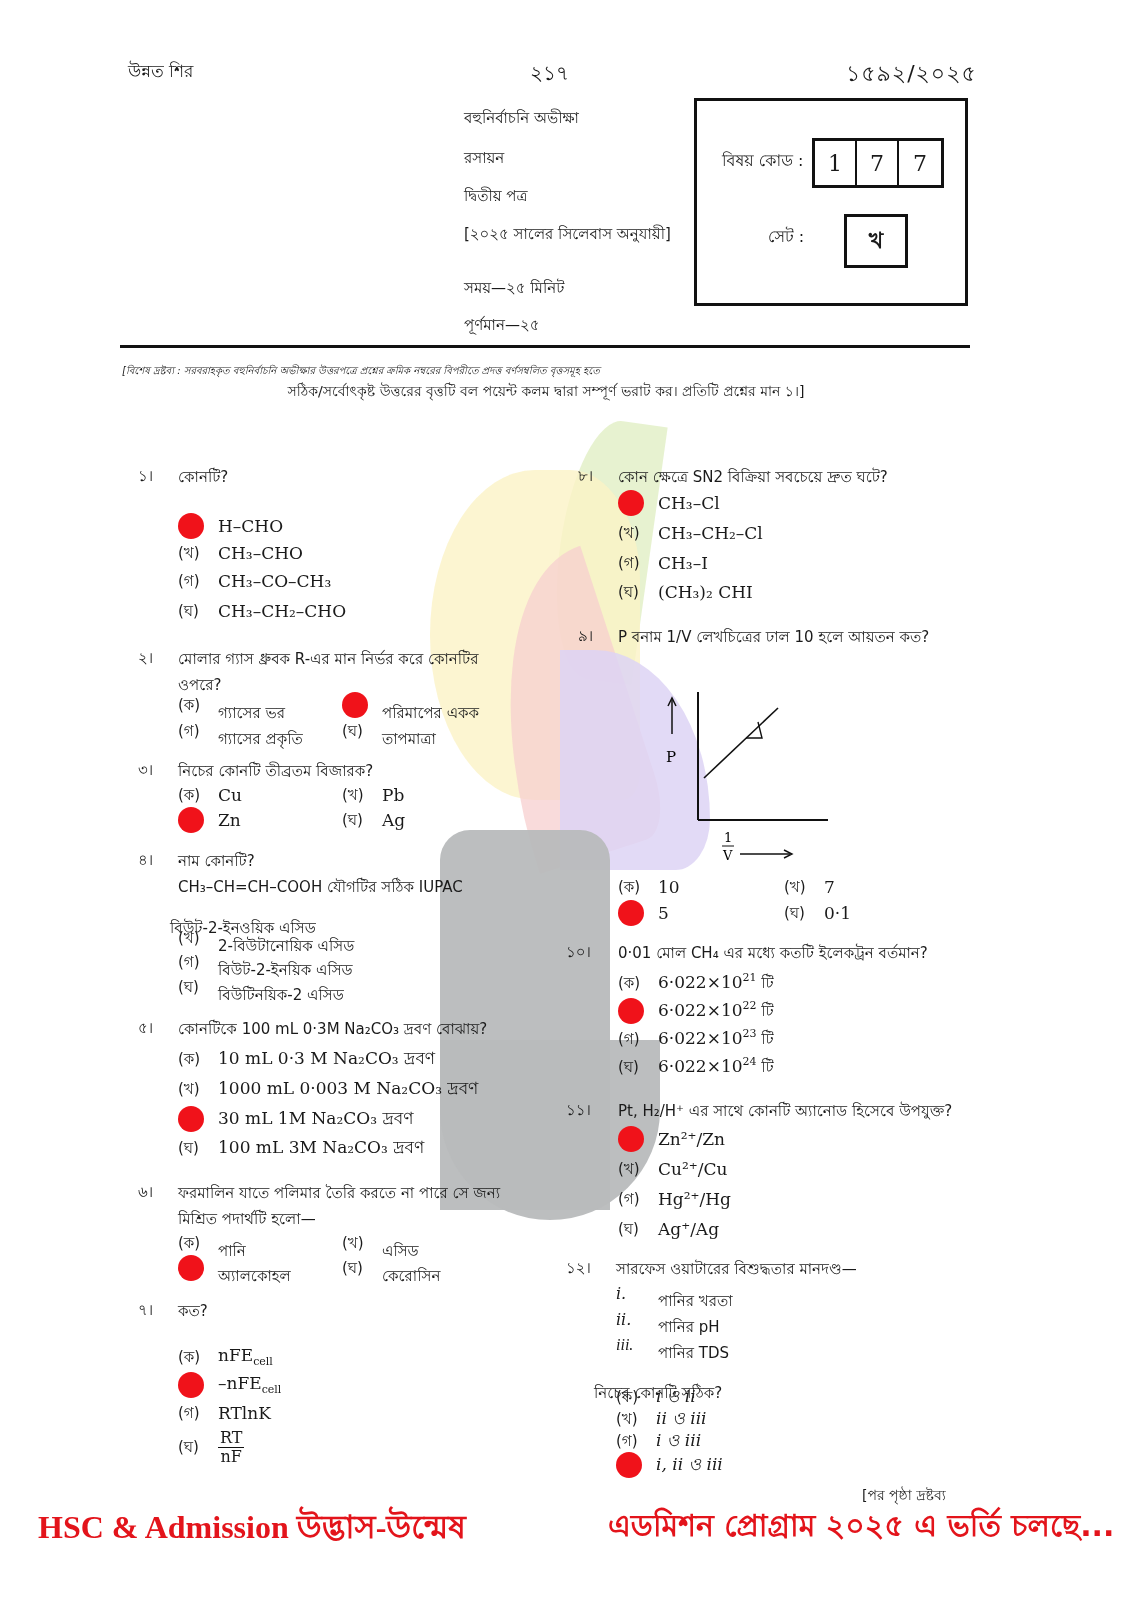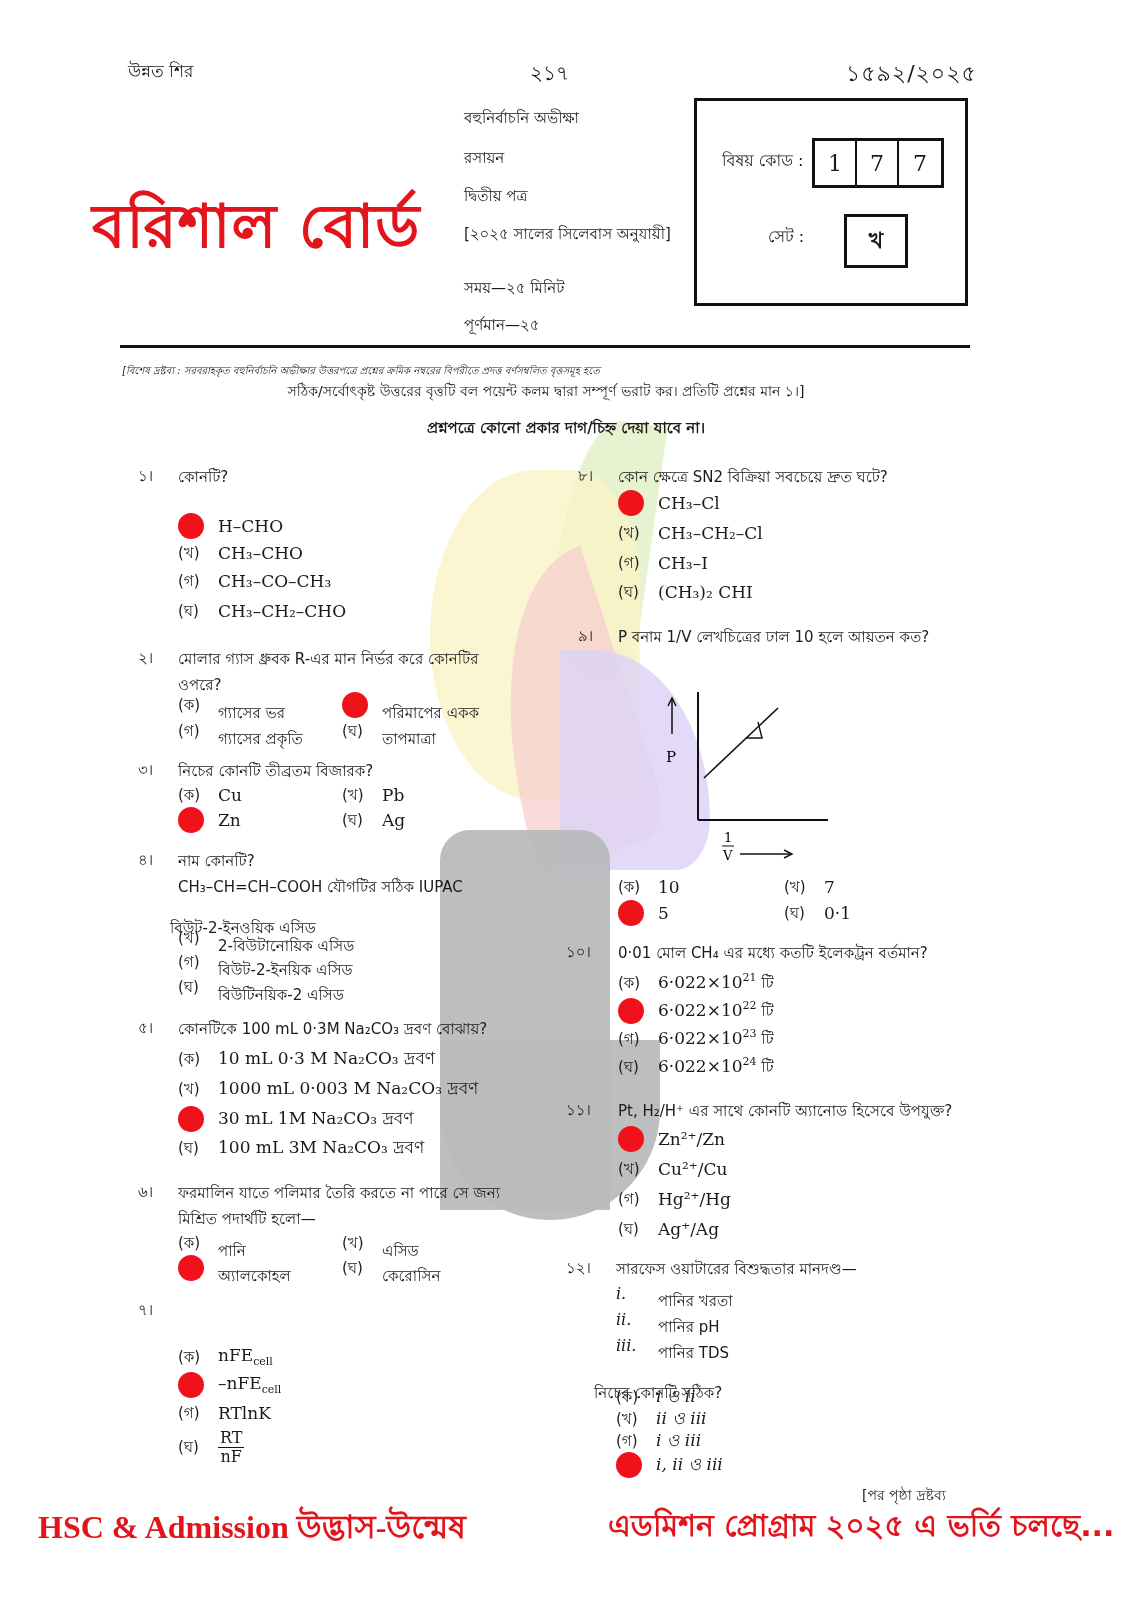--- a/index.html
+++ b/index.html
@@ -70,21 +70,20 @@
 <div class="wm wm-red"></div>
 <div class="wm wm-purple"></div>
 <div class="wm wm-gray-l"></div>
 <div class="wm wm-gray-b"></div>
 
 <div class="content">
 
   <div class="abs hdr-left">উন্নত শির</div>
   <div class="abs hdr-center">২১৭</div>
   <div class="abs hdr-right">১৫৯২/২০২৫</div>
-  <div class="abs board">বরিশাল বোর্ড</div>
 
   <div class="abs meta meta1">বহুনির্বাচনি অভীক্ষা</div>
   <div class="abs meta meta2">রসায়ন</div>
   <div class="abs meta meta3">দ্বিতীয় পত্র</div>
   <div class="abs meta meta4">[২০২৫ সালের সিলেবাস অনুযায়ী]</div>
   <div class="abs meta meta5">সময়—২৫ মিনিট</div>
   <div class="abs meta meta6">পূর্ণমান—২৫</div>
 
   <div class="abs codebox"></div>
   <div class="abs code-label">বিষয় কোড :</div>
@@ -92,21 +91,20 @@
     <div class="code-cell">1</div>
     <div class="code-cell">7</div>
     <div class="code-cell">7</div>
   </div>
   <div class="abs set-label">সেট :</div>
   <div class="abs set-box">খ</div>
 
   <div class="abs rule"></div>
   <div class="abs note">[বিশেষ দ্রষ্টব্য : সরবরাহকৃত বহুনির্বাচনি অভীক্ষার উত্তরপত্রে প্রশ্নের ক্রমিক নম্বরের বিপরীতে প্রদত্ত বর্ণসম্বলিত বৃত্তসমূহ হতে</div>
   <div class="abs note-2">সঠিক/সর্বোৎকৃষ্ট উত্তরের বৃত্তটি বল পয়েন্ট কলম দ্বারা সম্পূর্ণ ভরাট কর। প্রতিটি প্রশ্নের মান ১।]</div>
-  <div class="abs warning">প্রশ্নপত্রে কোনো প্রকার দাগ/চিহ্ন দেয়া যাবে না।</div>
 
   <div class="q" style="left:138px; top:464px; width:400px;">
     <span class="q-num">১।</span>
     <div class="q-text" style="width:360px;">
       <div>কোনটি?</div>
     </div>
     <div class="opt" style="left:40px; top:49px;">
         <span class="opt-dot"></span>
         <span class="opt-text">H–CHO</span>
       </div>
@@ -238,20 +236,21 @@
       </div>
     <div class="opt" style="left:204px; top:75px;">
         <span class="opt-mark">(ঘ)</span>
         <span class="bn">কেরোসিন</span>
       </div>
   </div>
 
   <div class="q" style="left:138px; top:1298px; width:400px;">
     <span class="q-num">৭।</span>
     <div class="q-text" style="width:370px;">
+      <div>কত?</div>
     </div>
     <div class="opt" style="left:40px; top:46px;">
         <span class="opt-mark">(ক)</span>
         <span class="opt-text"><span>nFE</span><sub>cell</sub></span>
       </div>
     <div class="opt" style="left:40px; top:74px;">
         <span class="opt-dot"></span>
         <span class="opt-text"><span>–nFE</span><sub>cell</sub></span>
       </div>
     <div class="opt" style="left:40px; top:102px;">
@@ -381,21 +380,21 @@
       </div>
     <div class="opt" style="left:50px; top:24px;">
         <span style="width:42px; font-style:italic;">i.</span>
         <span class="bn">পানির খরতা</span>
       </div>
     <div class="opt" style="left:50px; top:50px;">
         <span style="width:42px; font-style:italic;">ii.</span>
         <span class="bn">পানির pH</span>
       </div>
     <div class="opt" style="left:50px; top:76px;">
-        <span style="width:42px; font-style:italic;">iii.</span>
+        <span style="width:42px; font-style:italic;font-family:Liberation Serif, serif;">iii.</span>
         <span class="bn">পানির TDS</span>
       </div>
     <div class="opt bn" style="left:28px; top:108px;">নিচের কোনটি সঠিক?</div>
     <div class="opt" style="left:50px; top:130px; height:22px;">
         <span class="opt-mark">(ক)</span>
         <span class="opt-text" style="font-style:italic;">i ও ii</span>
       </div>
     <div class="opt" style="left:50px; top:152px; height:22px;">
         <span class="opt-mark">(খ)</span>
         <span class="opt-text" style="font-style:italic;">ii ও iii</span>

